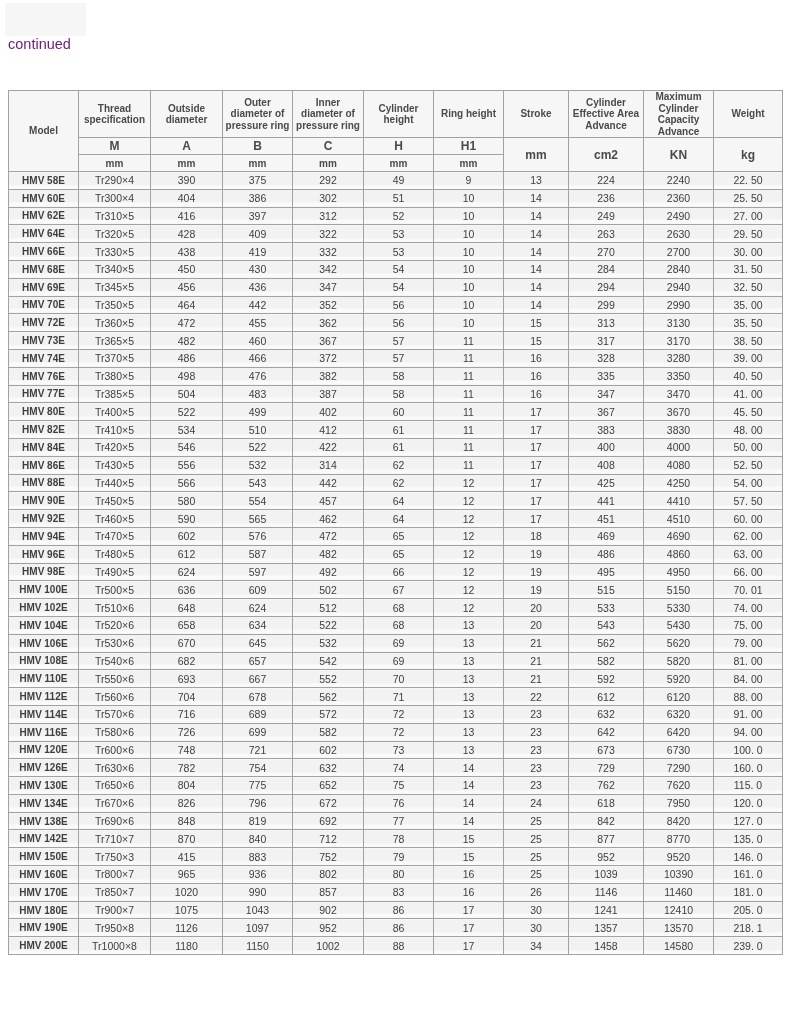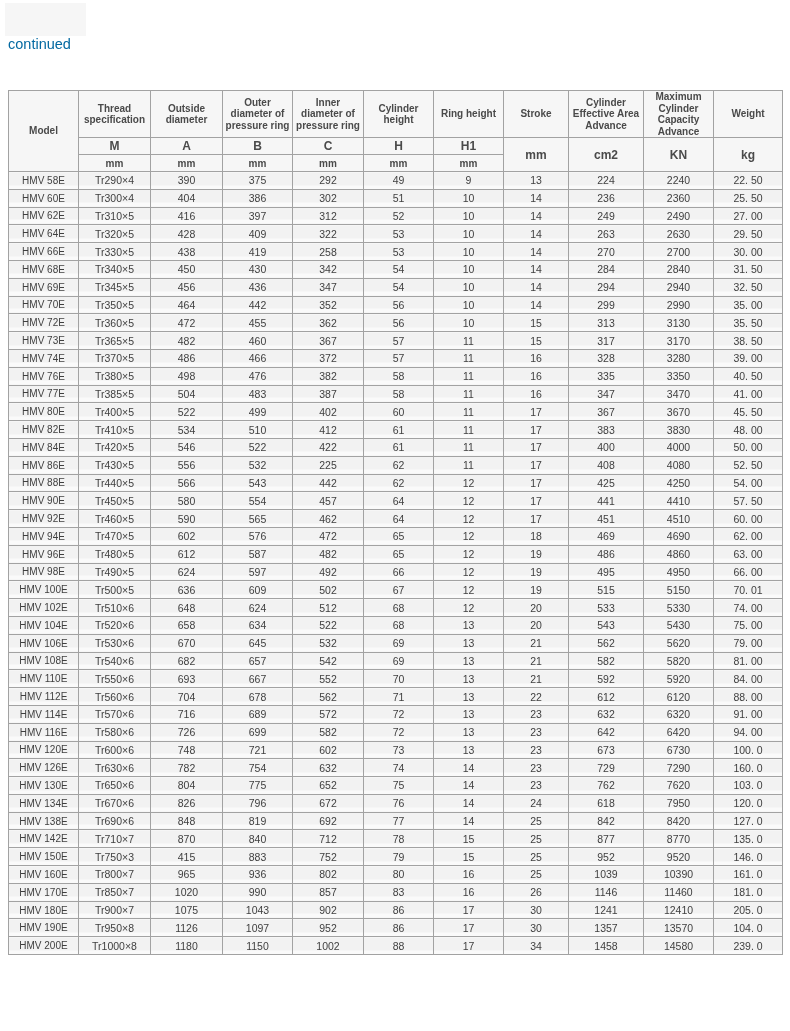--- a/index.html
+++ b/index.html
@@ -9,21 +9,21 @@
     background:#ffffff;
     font-family:"Liberation Sans", sans-serif;
     color:#3f3f3f;
   }
   .top-thumb {
     position:absolute; left:5px; top:3px;
     width:81px; height:33px; background:#f6f6f6;
   }
   .continued {
     position:absolute; left:8px; top:36px;
-    font-size:14.5px; color:#0369a1;
+    font-size:14.5px; color:#701a75;
   }
   table.spec {
     position:absolute; left:8px; top:90px; width:774px;
     border-collapse:collapse; table-layout:fixed;
   }
   .spec th, .spec td {
     border:1px solid #a2a2a2;
     text-align:center; vertical-align:middle;
     padding:0 1px; overflow:hidden;
   }
@@ -31,21 +31,21 @@
   .spec thead tr.group-row th { height:46px; font-size:10px; line-height:11.5px; }
   .spec thead th.model-head { font-size:11px;text-align:center; }
   .spec thead th.sm { font-size:9px; line-height:10.5px; }
   .spec thead tr.sym-row th { height:17px; font-size:12px; }
   .spec thead tr.unit-row th { height:17px; font-size:10px; }
   .spec thead th.unit-merged { font-size:10.5px; }
   .spec tbody td {
     height:17.8px; font-size:10.5px; color:#3f3f3f;
     background:linear-gradient(to bottom, #f2f2f2 0%, #f2f2f2 76%, #fafafa 76%, #fafafa 100%);
   }
-  .spec tbody td.model-cell { font-weight:normal; font-size:10px;margin-left:23px; }
+  .spec tbody td.model-cell { font-weight:bold; font-size:10px;margin-left:23px; }
 </style>
 </head>
 <body>
 
 <div class="top-thumb"></div>
 <div class="continued">continued</div>
 
 <table class="spec">
   <colgroup>
     <col style="width:70px">
@@ -146,21 +146,21 @@
         <td>14</td>
         <td>263</td>
         <td>2630</td>
         <td>29. 50</td>
       </tr>
       <tr>
         <td class="model-cell">HMV 66E</td>
         <td>Tr330×5</td>
         <td>438</td>
         <td>419</td>
-        <td>258</td>
+        <td>332</td>
         <td>53</td>
         <td>10</td>
         <td>14</td>
         <td>270</td>
         <td>2700</td>
         <td>30. 00</td>
       </tr>
       <tr>
         <td class="model-cell">HMV 68E</td>
         <td>Tr340×5</td>
@@ -302,21 +302,21 @@
         <td>17</td>
         <td>400</td>
         <td>4000</td>
         <td>50. 00</td>
       </tr>
       <tr>
         <td class="model-cell">HMV 86E</td>
         <td>Tr430×5</td>
         <td>556</td>
         <td>532</td>
-        <td>225</td>
+        <td>314</td>
         <td>62</td>
         <td>11</td>
         <td>17</td>
         <td>408</td>
         <td>4080</td>
         <td>52. 50</td>
       </tr>
       <tr>
         <td class="model-cell">HMV 88E</td>
         <td>Tr440×5</td>
@@ -542,21 +542,21 @@
         <td class="model-cell">HMV 130E</td>
         <td>Tr650×6</td>
         <td>804</td>
         <td>775</td>
         <td>652</td>
         <td>75</td>
         <td>14</td>
         <td>23</td>
         <td>762</td>
         <td>7620</td>
-        <td>103. 0</td>
+        <td>115. 0</td>
       </tr>
       <tr>
         <td class="model-cell">HMV 134E</td>
         <td>Tr670×6</td>
         <td>826</td>
         <td>796</td>
         <td>672</td>
         <td>76</td>
         <td>14</td>
         <td>24</td>
@@ -646,21 +646,21 @@
         <td class="model-cell">HMV 190E</td>
         <td>Tr950×8</td>
         <td>1126</td>
         <td>1097</td>
         <td>952</td>
         <td>86</td>
         <td>17</td>
         <td>30</td>
         <td>1357</td>
         <td>13570</td>
-        <td>104. 0</td>
+        <td>218. 1</td>
       </tr>
       <tr>
         <td class="model-cell">HMV 200E</td>
         <td>Tr1000×8</td>
         <td>1180</td>
         <td>1150</td>
         <td>1002</td>
         <td>88</td>
         <td>17</td>
         <td>34</td>

